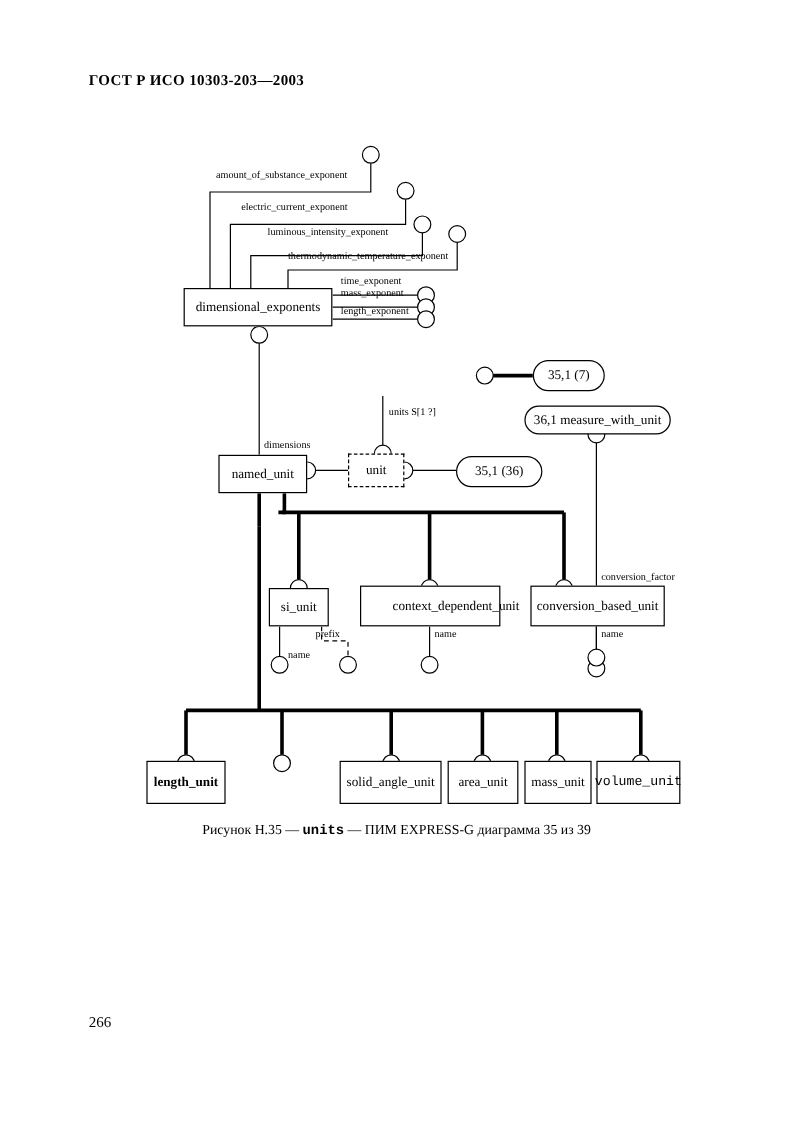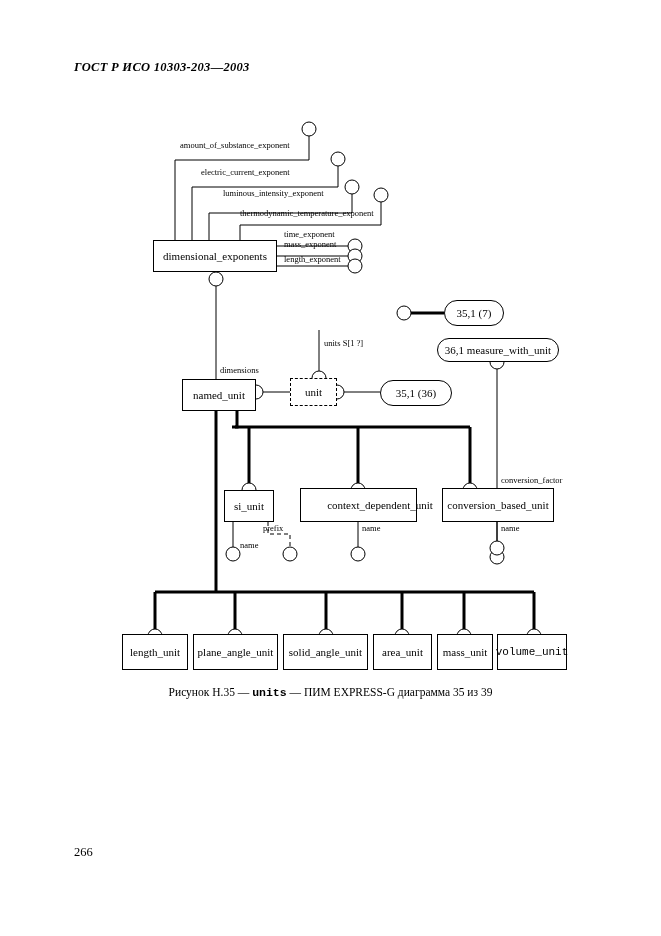--- a/index.html
+++ b/index.html
@@ -23,21 +23,20 @@
   }
   #doc-header {
     position: absolute;
     left: 74px;
     top: 60px;
     font-family: "Liberation Serif", serif;
     font-weight: bold;
     font-size: 12.5px;
     letter-spacing: 0.3px;
     white-space: nowrap;
-    font-style: italic;
   }
   #page-number {
     position: absolute;
     left: 74px;
     top: 845px;
     font-family: "Liberation Serif", serif;
     font-size: 12.5px;
   }
   #figure-caption {
     position: absolute;
@@ -216,23 +215,22 @@
     <div class="ent-box" style="left:182px; top:279px; width:74px; height:32px;">named_unit</div>
 
     <div class="ent-box dashed" style="left:290px; top:278px; width:47px; height:28px;">unit</div>
 
     <div class="ent-box" style="left:224px; top:390px; width:50px; height:32px;">si_unit</div>
 
     <div class="ent-box" style="left:300px; top:388px; width:117px; height:34px;padding-left:43px;">context_dependent_unit</div>
 
     <div class="ent-box" style="left:442px; top:388px; width:112px; height:34px;">conversion_based_unit</div>
 
-    <div class="ent-box" style="left:122px; top:534px; width:66px; height:36px;">length_unit</div>
-
-    <div class="ent-box" style="left:193px; top:534px; width:85px; height:36px;">plane_angle_unit</div>
+    <div class="ent-box" style="left:122px; top:534px; width:66px; height:36px;font-weight:bold;">length_unit</div>
+
 
     <div class="ent-box" style="left:283px; top:534px; width:85px; height:36px;">solid_angle_unit</div>
 
     <div class="ent-box" style="left:373px; top:534px; width:59px; height:36px;">area_unit</div>
 
     <div class="ent-box" style="left:437px; top:534px; width:56px; height:36px;">mass_unit</div>
 
     <div class="ent-box" style="left:497px; top:534px; width:70px; height:36px;font-family:Liberation Mono, monospace;">volume_unit</div>
 
     <div class="page-ref" style="left:444px; top:200px; width:60px; height:26px;">35,1 (7)</div>

